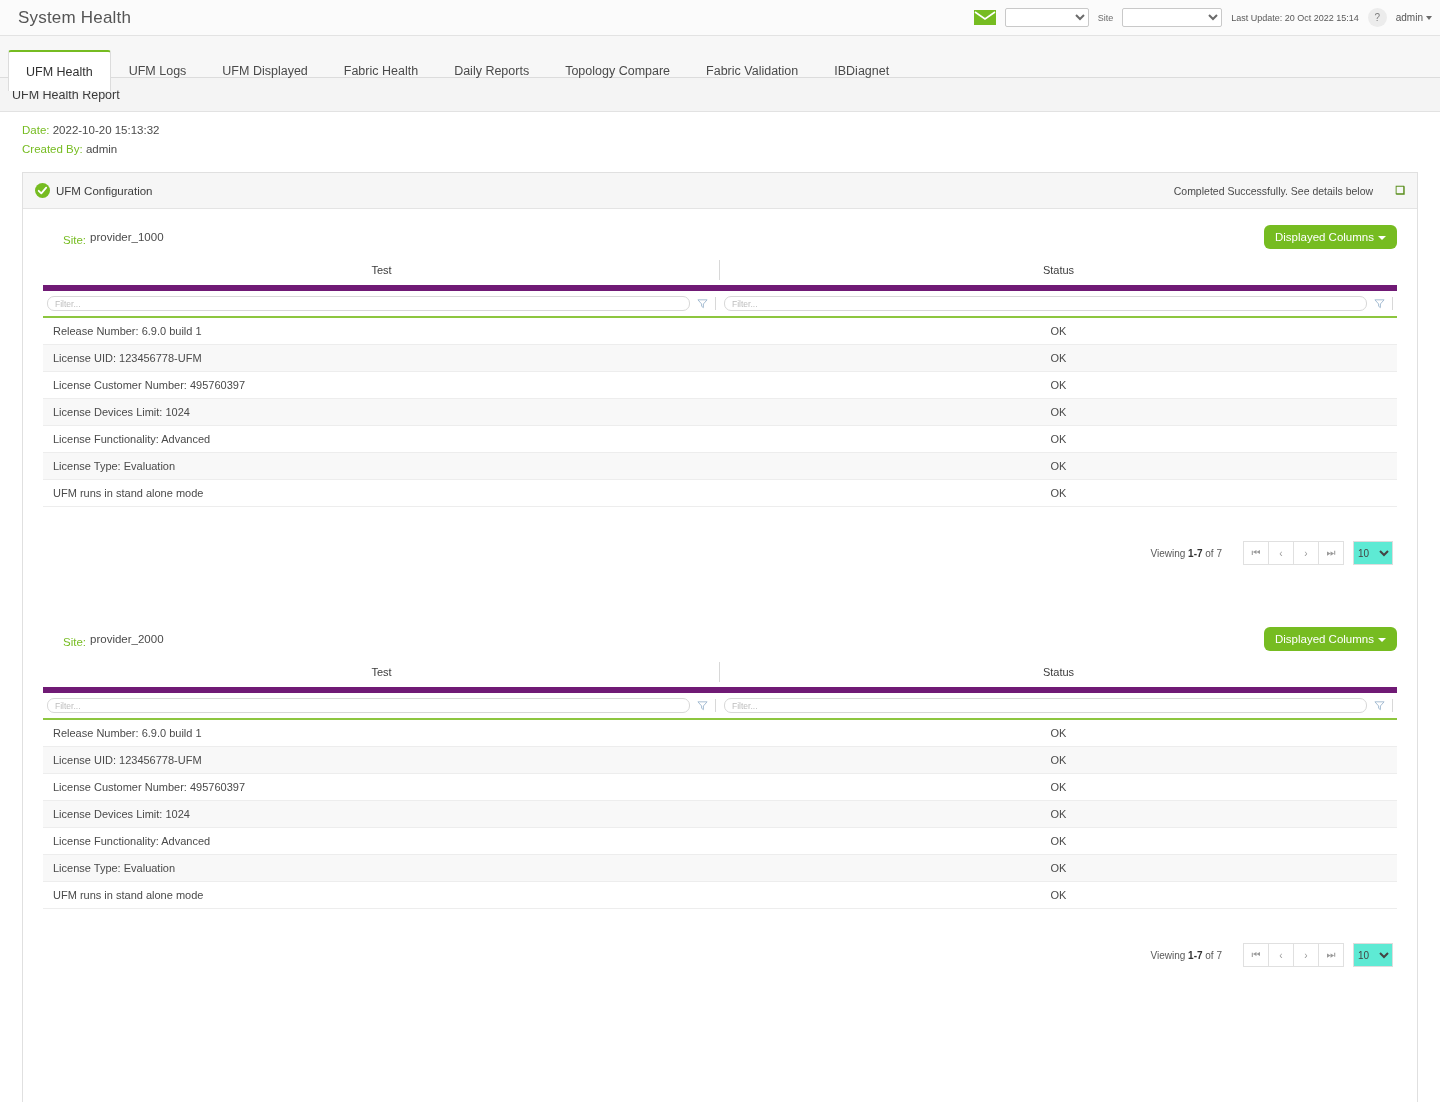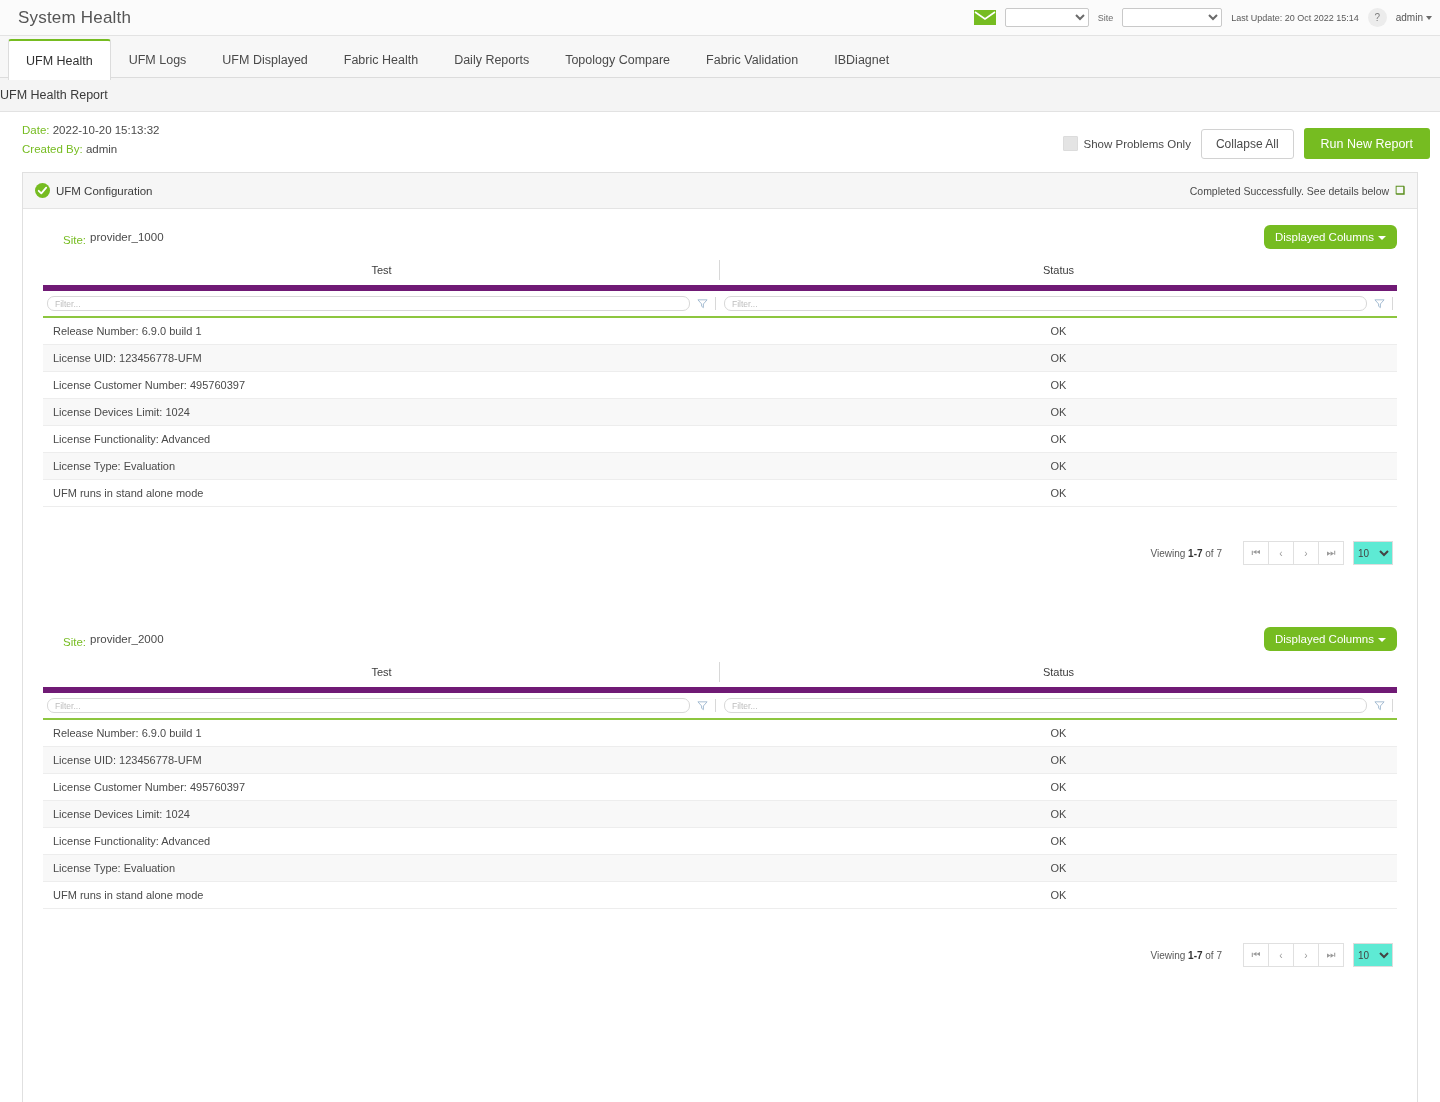--- a/index.html
+++ b/index.html
@@ -49,33 +49,33 @@
   
   .tabs {
     height: 42px; background: #f7f7f7;
     border-bottom: 1px solid #dcdcdc;
     display: flex; align-items: flex-end; padding-left: 8px;
   }
   .tab {
     height: 41px; line-height: 41px; padding: 0 17px;
     font-size: 12.5px; color: #4a4a4a; cursor: pointer;
     border: 1px solid transparent; border-bottom: none;
-    position: relative; top: 3px;
+    position: relative; top: 14px;
   }
   .tab.active {
     background: #ffffff; border-color: #dcdcdc;
     border-top: 2px solid #76bc21;
     border-radius: 3px 3px 0 0; color: #2f2f2f;
   }
 
   
   .report-head {
     height: 34px; background: #f4f4f4;
     border-bottom: 1px solid #e2e2e2;
-    display: flex; align-items: center; 
+    display: flex; align-items: center; padding-left: 12px;
     font-size: 12.5px; color: #3a3a3a;
   }
 
   .meta-bar {
     padding: 12px 10px 10px 22px;
     display: flex; align-items: flex-start;
     position: relative; height: 60px;
   }
   .meta-line { font-size: 11.5px; margin-bottom: 7px; }
   .meta-key { color: #76bc21; }
@@ -110,21 +110,21 @@
   }
   .panel-head {
     height: 36px; background: #f6f6f6;
     border-bottom: 1px solid #e4e4e4;
     display: flex; align-items: center; padding: 0 12px;
   }
   .ico-circle { width: 15px; height: 15px; margin-right: 6px; display:block;}
   .panel-title { font-size: 11.5px; color: #3c3c3c; }
   .panel-status {
     margin-left: auto; font-size: 10.5px; color: #4a4a4a;
-    display: flex; align-items: flex-end; gap: 6px; cursor: pointer;
+    display: flex; align-items: flex-end; gap: 22px; cursor: pointer;
   }
   .chev { font-size: 11px; color: #5b8f1e; font-weight: bold; }
 
   .panel-body { padding: 16px 20px 22px 20px; }
 
   .site-row {
     display: flex; align-items: center; margin-bottom: 6px; padding-left: 20px;
   }
   .site-lbl { font-size: 11.5px; color: #76bc21; margin-top: 6px; }
   .site-val { font-size: 11.5px; color: #4a4a4a; margin-left: 4px; }
@@ -233,26 +233,20 @@
   <div>
     <div class="meta-line">
       <span class="meta-key">Date:</span>
       <span class="meta-val">2022-10-20 15:13:32</span>
     </div>
     <div class="meta-line">
       <span class="meta-key">Created By:</span>
       <span class="meta-val">admin</span>
     </div>
   </div>
-  <div class="meta-actions">
-    <span class="chk"></span>
-    <span class="chk-lbl">Show Problems Only</span>
-    <button class="btn-outline">Collapse All</button>
-    <button class="btn-green">Run New Report</button>
-  </div>
 </div>
 
 <div class="panel">
   <div class="panel-head">
     <span class="ico-circle">
       <svg width="15" height="15" viewBox="0 0 15 15">
           <circle cx="7.5" cy="7.5" r="7.5" fill="#76bc21"></circle>
           <path d="M3.7 7.8 L6.3 10.3 L11.2 4.6" stroke="#fff" stroke-width="1.8" fill="none" stroke-linecap="round" stroke-linejoin="round"></path>
         </svg>
     </span>

